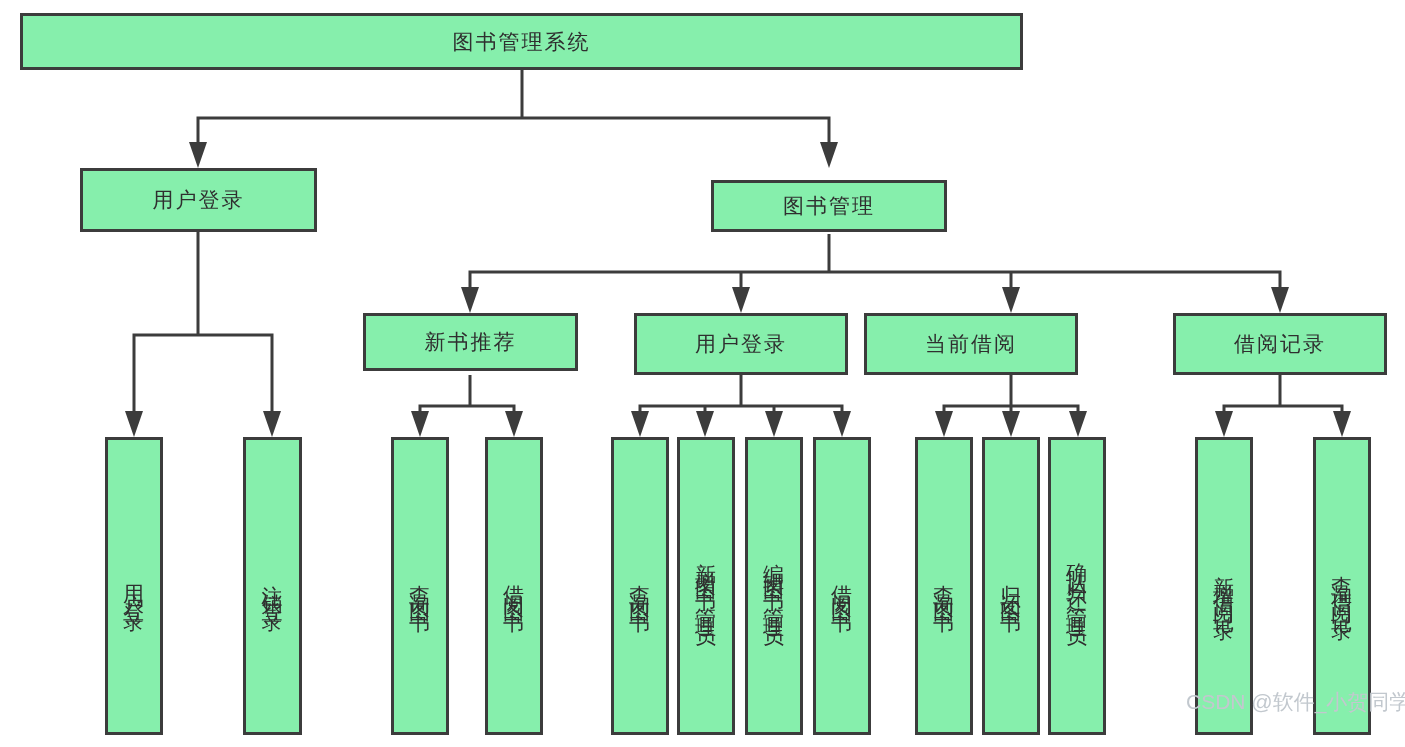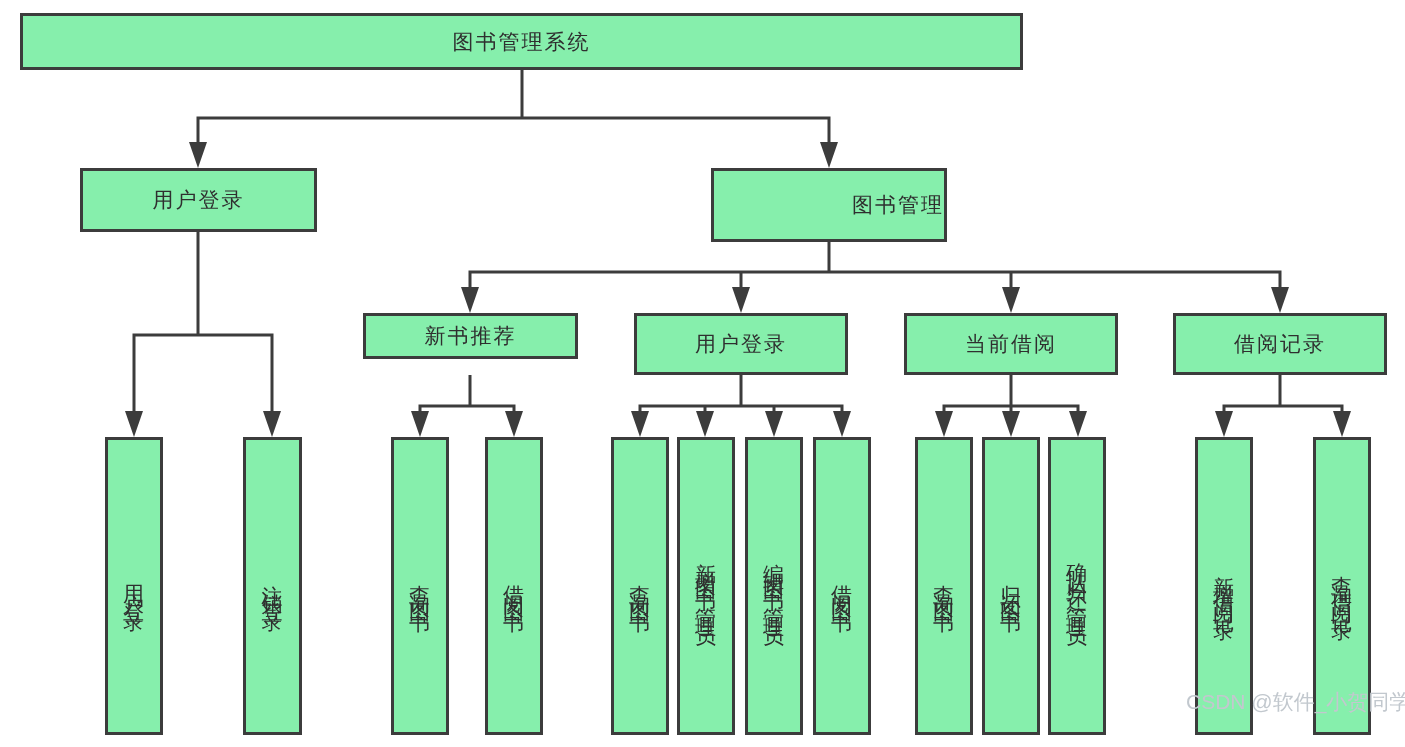--- a/index.html
+++ b/index.html
@@ -104,31 +104,31 @@
     </g>
   </svg>
 
   <div class="box" style="left:20px; top:13px; width:1003px; height:57px;">
     <span class="h-label">图书管理系统</span>
   </div>
 
   <div class="box" style="left:80px; top:168px; width:237px; height:64px;">
     <span class="h-label">用户登录</span>
   </div>
-  <div class="box" style="left:711px; top:168px; width:236px; height:74px;justify-content:flex-end;">
+  <div class="box" style="left:711px; top:180px; width:236px; height:52px;">
     <span class="h-label">图书管理</span>
   </div>
 
-  <div class="box" style="left:363px; top:313px; width:215px; height:46px;">
+  <div class="box" style="left:363px; top:313px; width:215px; height:58px;">
     <span class="h-label">新书推荐</span>
   </div>
   <div class="box" style="left:634px; top:313px; width:214px; height:62px;">
     <span class="h-label">用户登录</span>
   </div>
-  <div class="box" style="left:904px; top:313px; width:214px; height:62px;">
+  <div class="box" style="left:864px; top:313px; width:214px; height:62px;">
     <span class="h-label">当前借阅</span>
   </div>
   <div class="box" style="left:1173px; top:313px; width:214px; height:62px;">
     <span class="h-label">借阅记录</span>
   </div>
 
   <div class="box leaf" style="left:105px; top:437px; width:58px; height:298px;">
     <span class="v-label">用户登录</span>
   </div>
   <div class="box leaf" style="left:243px; top:437px; width:59px; height:298px;">

